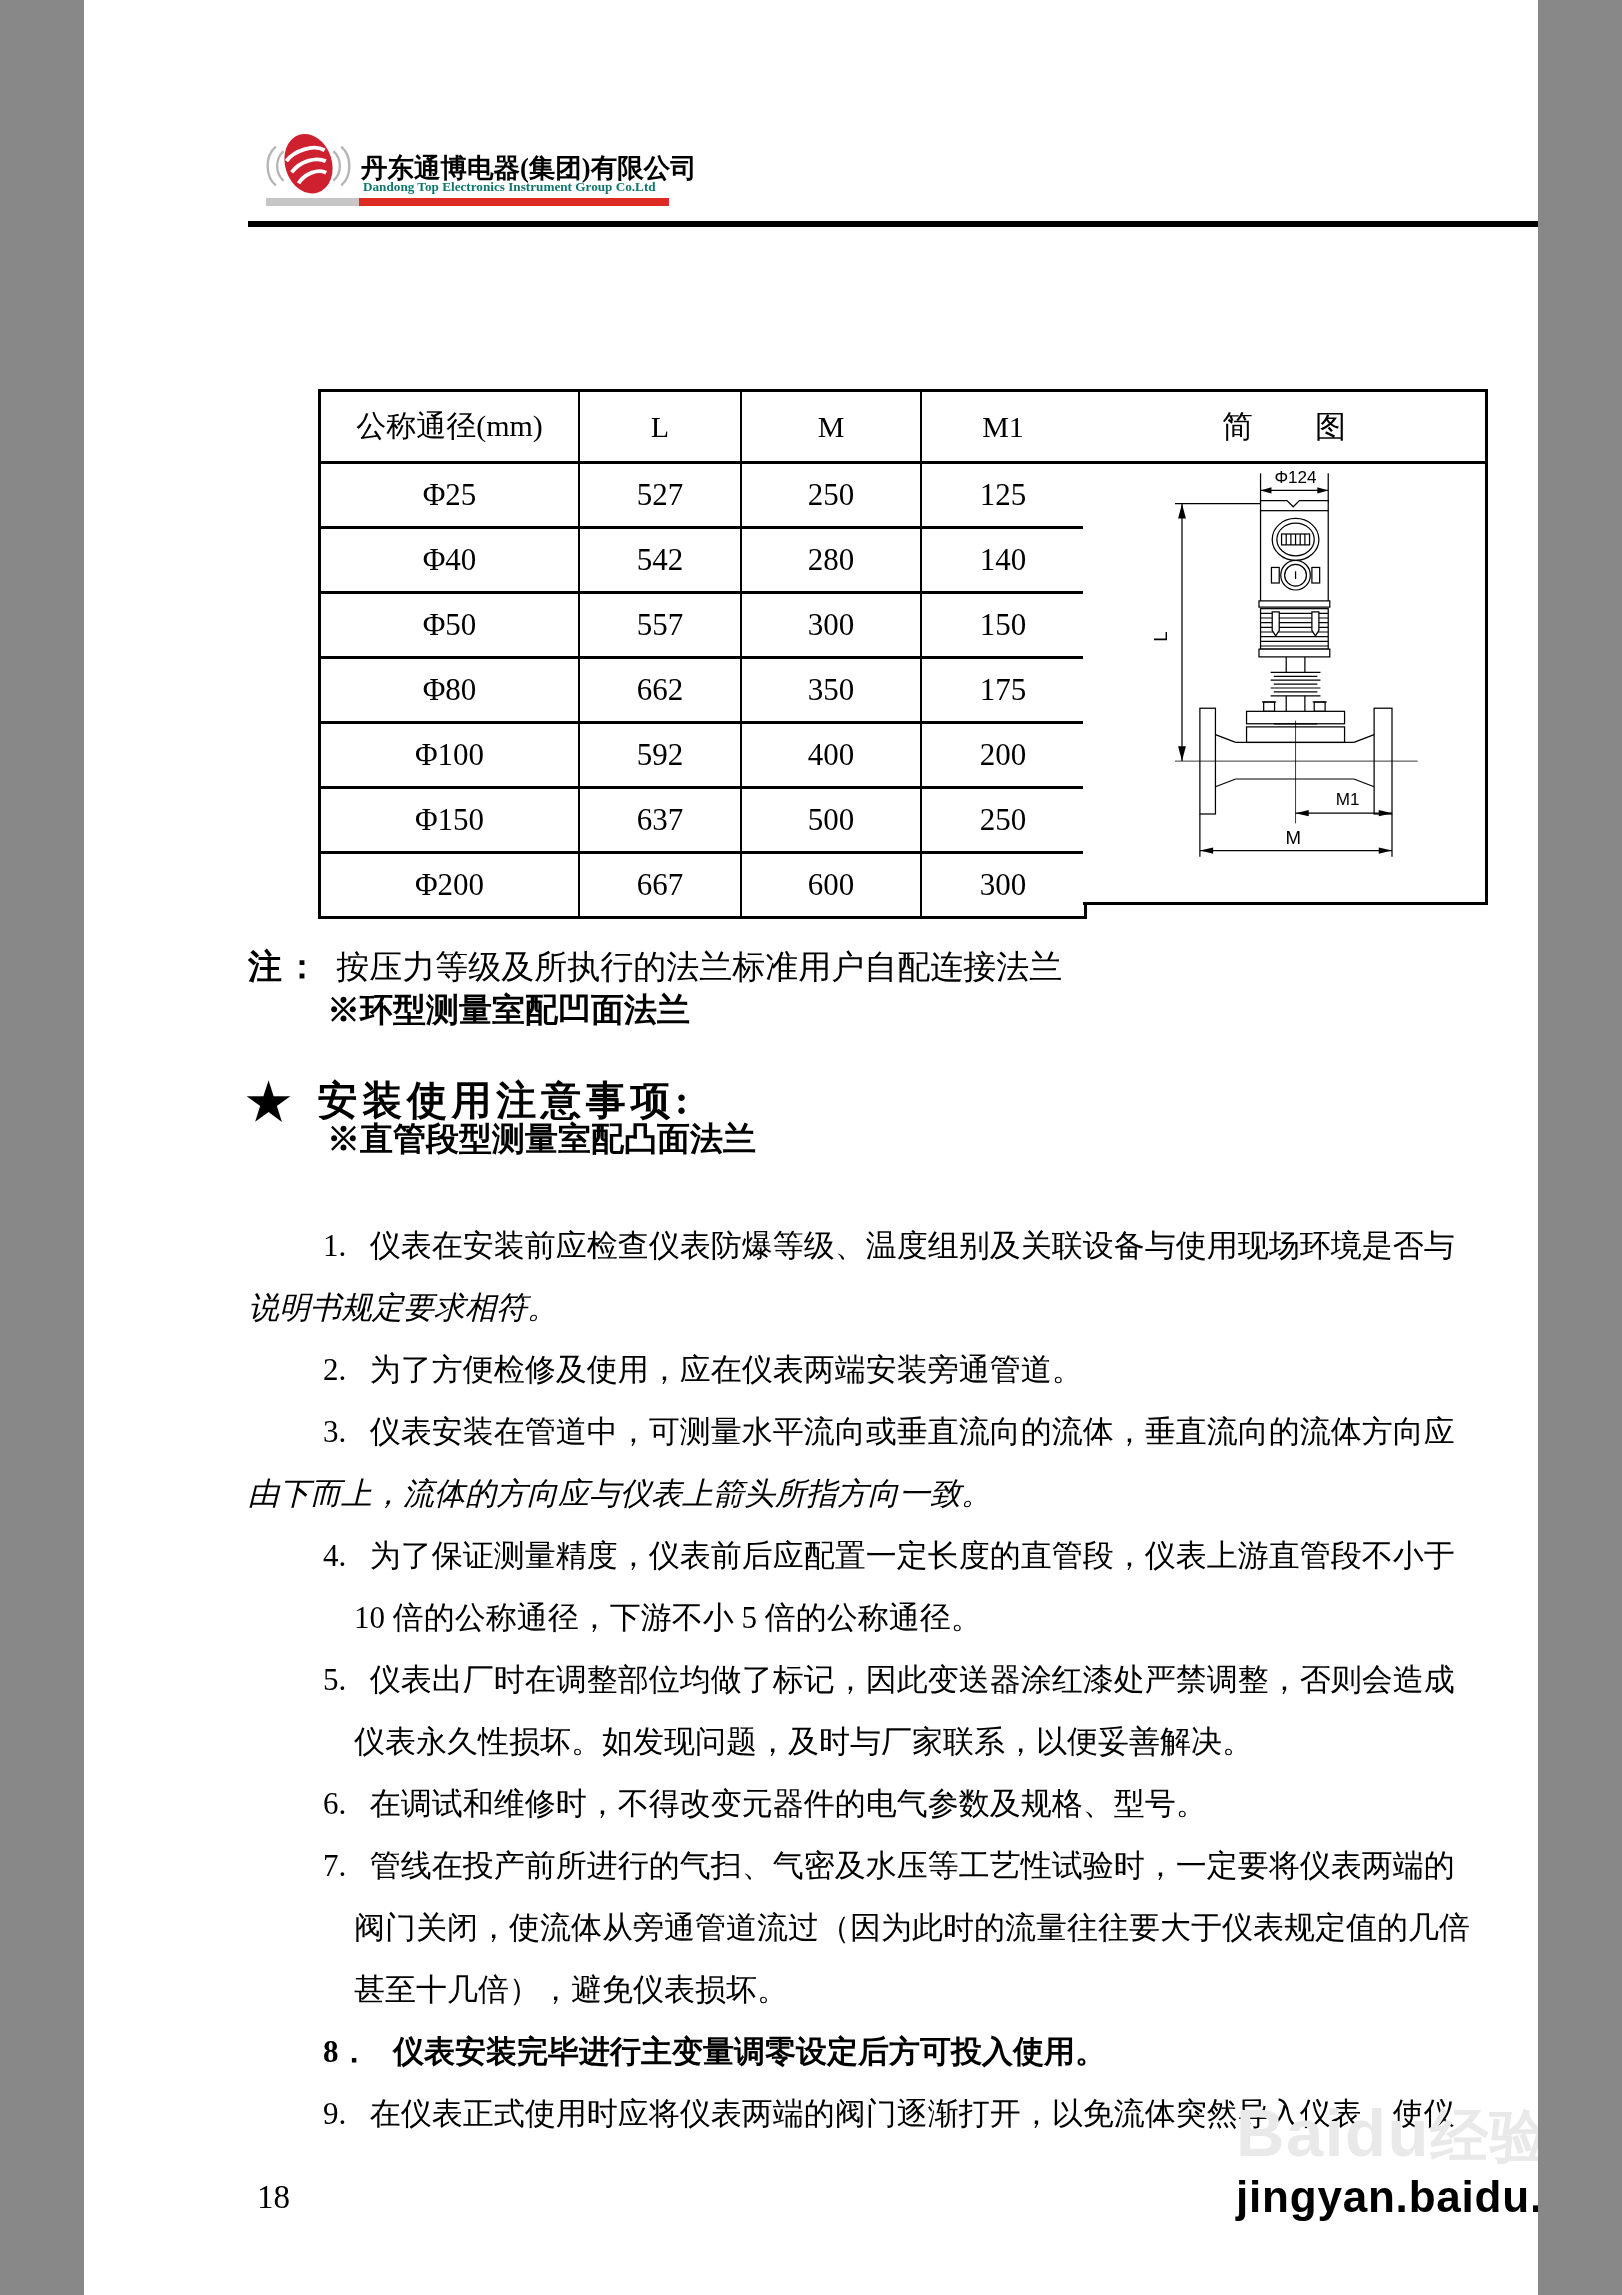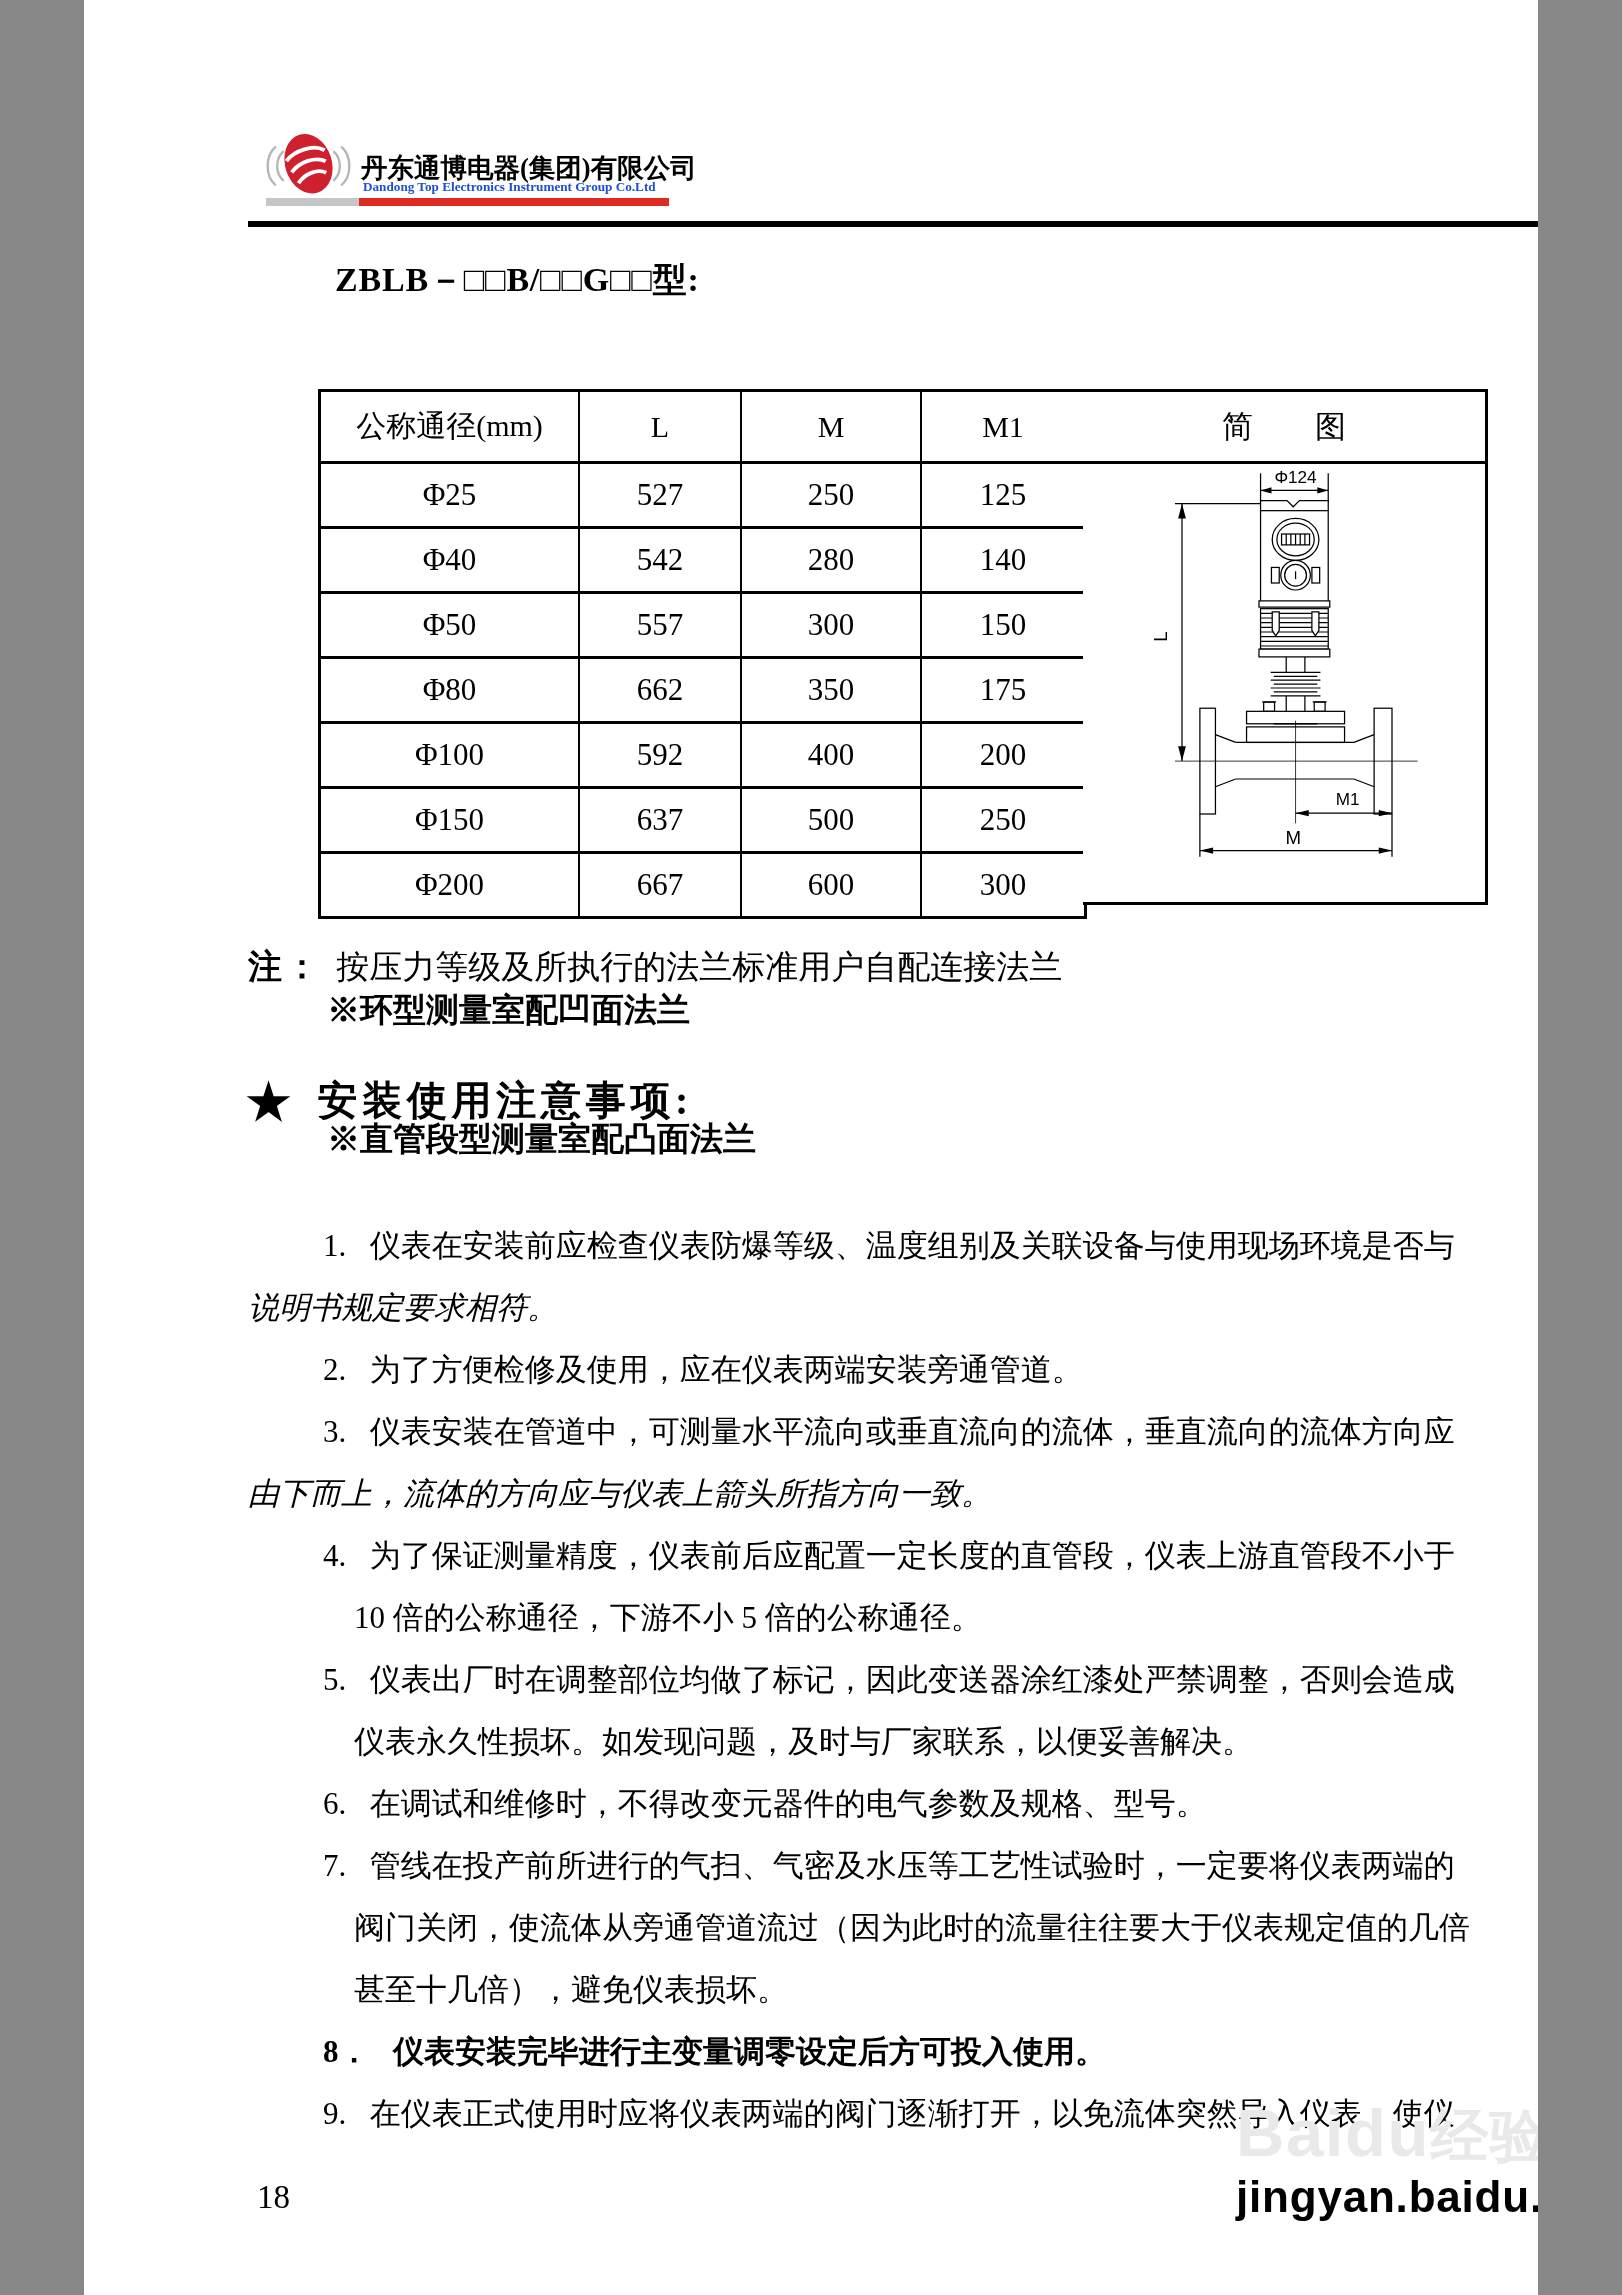--- a/index.html
+++ b/index.html
@@ -8,21 +8,21 @@
     font-family:"Liberation Serif","DejaVu Serif",serif; color:#000;
     overflow:hidden; margin:0 auto;
   }
   
   .logo-svg{position:absolute; left:170px; top:123px;}
   .company-cn{
     position:absolute; left:277px; top:150px; font-size:26.5px; font-weight:bold;
     letter-spacing:0px; font-family:"Liberation Serif","DejaVu Serif",serif;
   }
   .company-en{
-    position:absolute; left:279px; top:179px; font-size:13.2px; font-weight:bold; color:#1d4ed8;
+    position:absolute; left:279px; top:179px; font-size:13.2px; font-weight:bold; color:#0f766e;
   }
   .bar-gray{position:absolute; left:182px; top:198px; width:93px; height:7.8px; background:#c6c6c6;}
   .bar-red{position:absolute; left:275px; top:198px; width:310px; height:7.8px; background:#dd2a22;}
   .head-rule{position:absolute; left:164px; top:221px; width:1302px; height:5.5px; background:#000;}
 
   
   .doc-title{position:absolute; left:251px; top:257px; font-size:34px; font-weight:bold; letter-spacing:0.8px;}
 
   
   .spec-table{
@@ -97,21 +97,20 @@
       <path d="M46,56 C60,46 82,46 92,56" stroke="#fff" stroke-width="5" fill="none"></path>
       <path d="M50,72 C62,62 80,62 88,70" stroke="#fff" stroke-width="5" fill="none"></path>
     </g>
   </svg>
   <div class="company-cn">丹东通博电器(集团)有限公司</div>
   <div class="company-en">Dandong Top Electronics Instrument Group Co.Ltd</div>
   <div class="bar-gray"></div>
   <div class="bar-red"></div>
   <div class="head-rule"></div>
 
-  <div class="doc-title">ZBLB－□□B/□□G□□型:</div>
 
   <table class="spec-table">
     <thead>
       <tr>
         <th class="c1">公称通径(mm)</th>
         <th class="c2">L</th>
         <th class="c3">M</th>
         <th class="c4">M1</th>
       </tr>
     </thead>

